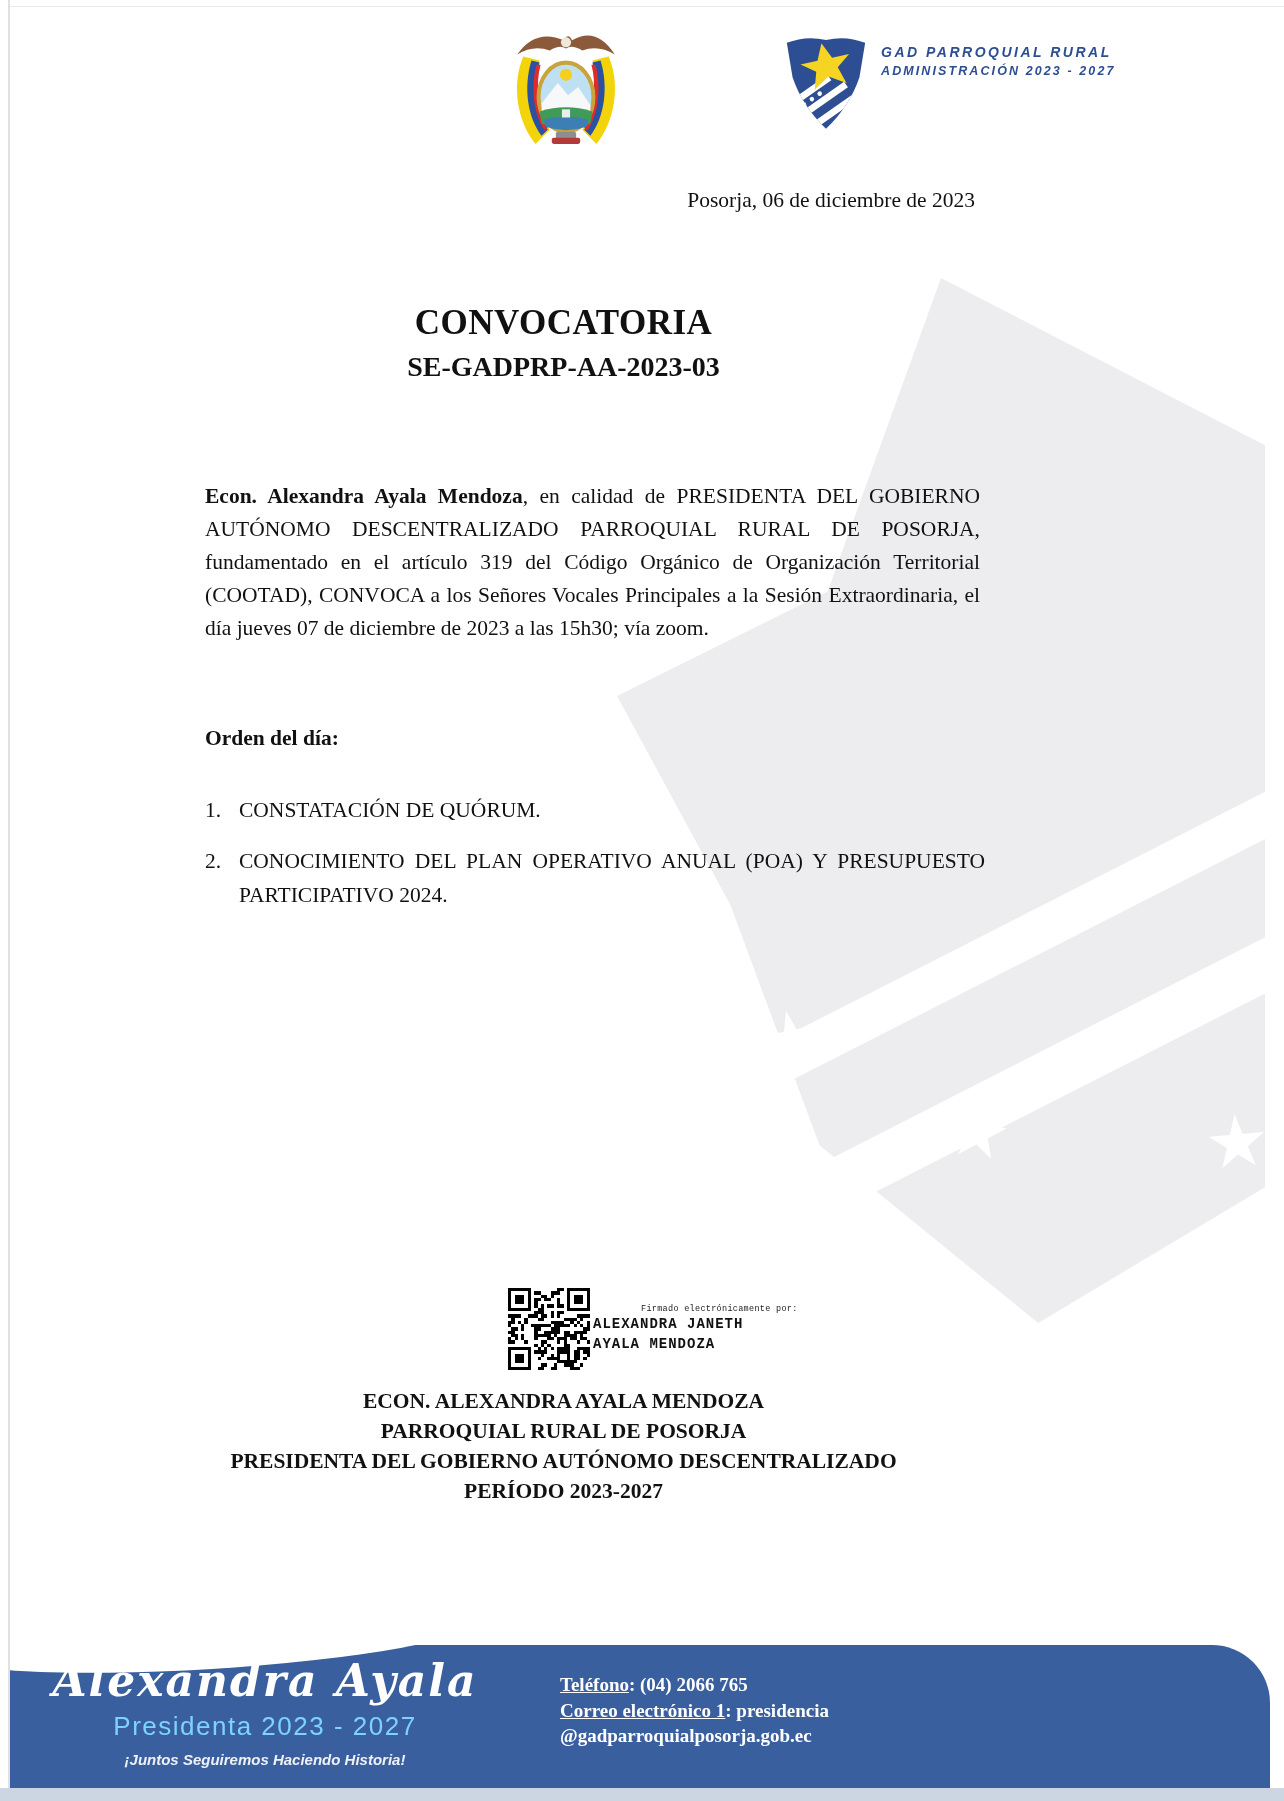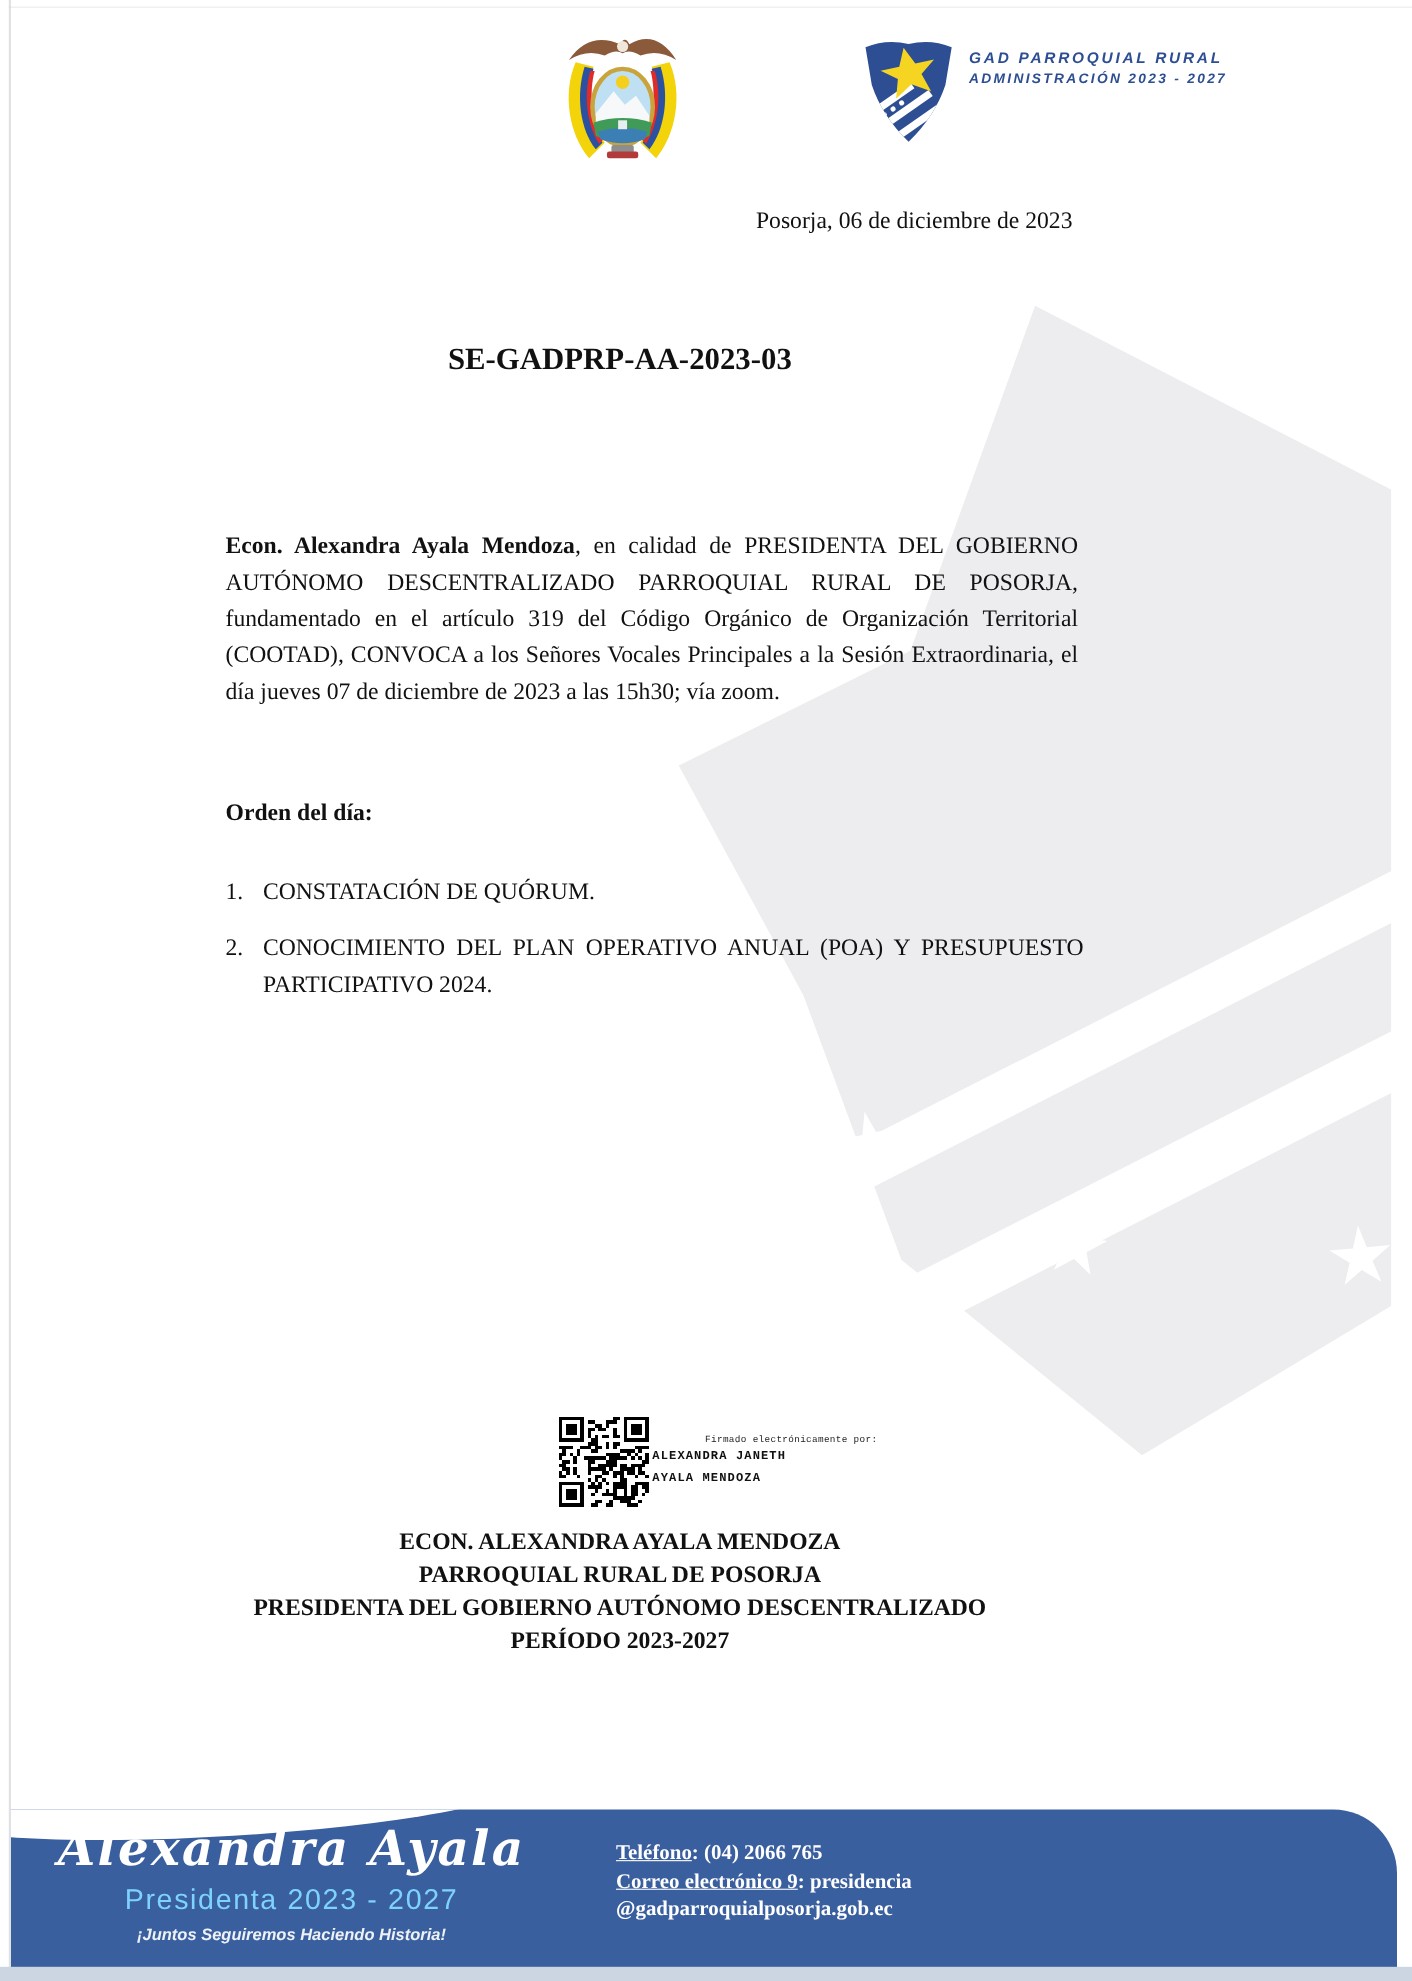--- a/index.html
+++ b/index.html
@@ -49,21 +49,21 @@
   .agenda{position:absolute;left:205px;top:793px;width:780px;}
   .agenda-item{display:flex;margin-bottom:17px;font-size:21.5px;line-height:34px;}
   .agenda-num{width:34px;flex:0 0 auto;}
   .agenda-text{flex:1;text-align:justify;}
 
   
   .esign{position:absolute;left:508px;top:1288px;display:flex;align-items:center;}
   .qr{width:82px;height:82px;flex:0 0 auto;}
   .esign-text{margin-left:3px;font-family:"Liberation Mono",monospace;}
   .esign-small{font-size:8.5px;letter-spacing:.3px;color:#222;padding-left:48px;}
-  .esign-name{font-size:11px;font-weight:bold;letter-spacing:1px;line-height:20px;}
+  .esign-name{font-size:14px;font-weight:bold;letter-spacing:1px;line-height:20px;}
 
   .sig-block{position:absolute;left:152px;top:1386px;width:823px;text-align:center;
     font-size:21.5px;font-weight:bold;line-height:30px;}
 
   
   .footer-band{position:absolute;left:10px;right:14px;top:1645px;height:181px;
     background:var(--footer-blue,#3a5f9e);border-top-right-radius:58px;overflow:hidden;}
   .footer-swoosh{position:absolute;left:-70px;top:-42px;width:540px;height:66px;
     background:#ffffff;border-radius:50%;transform:rotate(-3.5deg);}
   .footer-left{position:absolute;left:30px;top:10px;width:450px;text-align:center;color:#fff;}
@@ -140,20 +140,21 @@
   </svg>
   <div class="logo-text">
     <div class="logo-org">GAD PARROQUIAL RURAL</div>
     <div class="logo-admin">ADMINISTRACIÓN 2023 - 2027</div>
   </div>
 </div>
 
 <div class="col date-line">Posorja, 06 de diciembre de 2023</div>
 
 <div class="col title-block">
+  <div class="title-main">CONVOCATORIA</div>
   <div class="title-code">SE-GADPRP-AA-2023-03</div>
 </div>
 
 <p class="body-par"><span class="lead">Econ. Alexandra Ayala Mendoza</span><span>, en calidad de PRESIDENTA DEL GOBIERNO AUTÓNOMO DESCENTRALIZADO PARROQUIAL RURAL DE POSORJA, fundamentado en el artículo 319 del Código Orgánico de Organización Territorial (COOTAD), CONVOCA a los Señores Vocales Principales a la Sesión Extraordinaria, el día jueves 07 de diciembre de 2023 a las 15h30; vía zoom.</span></p>
 
 <div class="agenda-head">Orden del día:</div>
 <div class="agenda">
   <div class="agenda-item">
     <span class="agenda-num">1.</span>
     <span class="agenda-text">CONSTATACIÓN DE QUÓRUM.</span>
@@ -399,17 +400,17 @@
 
 <div class="footer-band">
   <div class="footer-swoosh"></div>
   <div class="footer-left">
     <div class="footer-name">Alexandra Ayala</div>
     <div class="footer-sub">Presidenta 2023 - 2027</div>
     <div class="footer-slogan">¡Juntos Seguiremos Haciendo Historia!</div>
   </div>
   <div class="footer-right">
     <div><span class="lbl">Teléfono</span><span>: (04) 2066 765</span></div>
-    <div><span class="lbl">Correo electrónico 9</span><span>: presidencia @gadparroquialposorja.gob.ec</span></div>
+    <div><span class="lbl">Correo electrónico 1</span><span>: presidencia @gadparroquialposorja.gob.ec</span></div>
 
   </div>
 </div>
 <div class="footer-strip"></div>
 
 </body></html>

